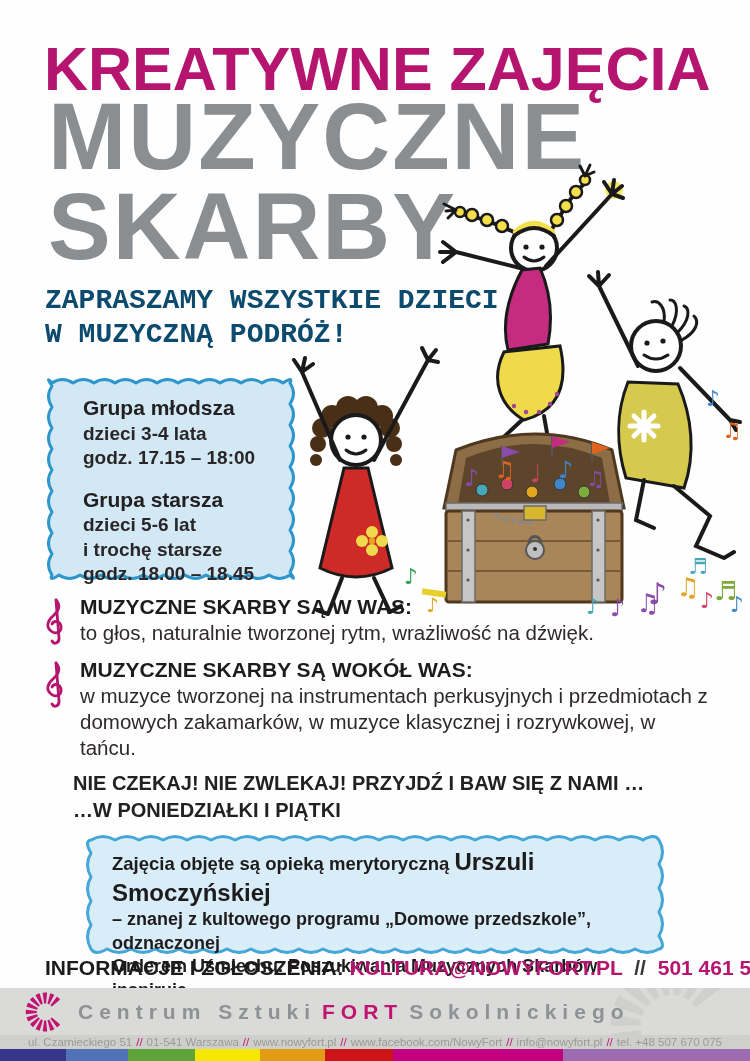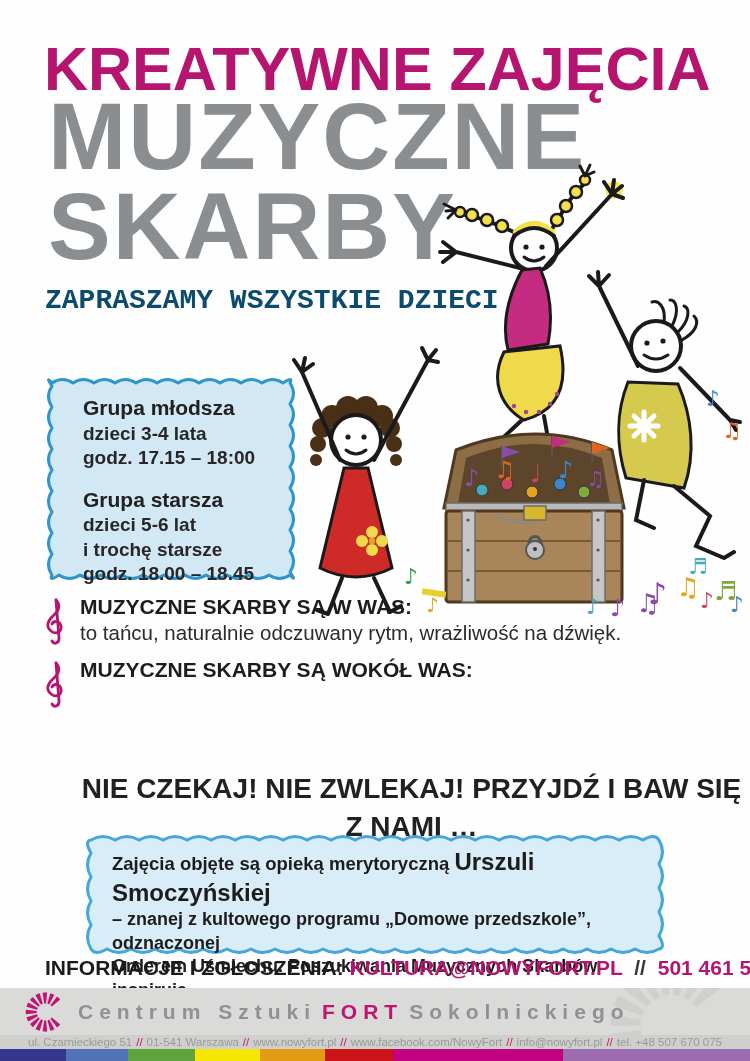--- a/index.html
+++ b/index.html
@@ -20,21 +20,21 @@
 
   .illu{left:292px;top:154px;}
 
   .section-row{display:flex;gap:12px;align-items:flex-start;width:670px;}
   .sec1{left:42px;top:594px;}
   .sec2{left:42px;top:657px;}
   .clef{flex:0 0 auto;margin-top:2px;}
   .sec-heading{font-size:21px;font-weight:700;color:#1e1b1c;line-height:1.25;}
   .sec-body{font-size:20.5px;font-weight:400;color:#2e292a;line-height:1.25;width:630px;}
 
-  .cta{left:73px;top:770px;font-size:28px;font-weight:700;color:#232021;line-height:1.35;text-align:center;}
+  .cta{left:73px;top:770px;font-size:20px;font-weight:700;color:#232021;line-height:1.35;}
 
   .mentor-box{left:84px;top:833px;width:582px;height:123px;}
   .mentor-box svg{position:absolute;left:0;top:0;}
   .mentor-content{position:absolute;left:28px;top:13px;line-height:1.3;color:#1e1b1c;}
   .mentor-intro{font-size:18.5px;font-weight:700;}
   .mentor-name{font-size:24px;font-weight:800;}
   .mentor-mid{font-size:18px;font-weight:700;display:block;}
   .mentor-big{font-size:23px;font-weight:800;display:block;}
 
   .contact{left:45px;top:956px;font-size:21px;font-weight:800;white-space:nowrap;}
@@ -62,20 +62,21 @@
 <div class="poster">
 
   <div class="abs title-accent">KREATYWNE ZAJĘCIA</div>
   <div class="abs title-big">
     <div>MUZYCZNE</div>
     <div>SKARBY</div>
   </div>
 
   <div class="abs invite">
     <div>ZAPRASZAMY WSZYSTKIE DZIECI</div>
+    <div>W MUZYCZNĄ PODRÓŻ!</div>
   </div>
 
   <div class="abs schedule-box">
     <svg class="wavy" width="252" height="206" viewBox="0 0 252 206">
       <path fill="#d2e8f5" stroke="#2f96cc" stroke-width="3" stroke-linejoin="round" d="M7 7 Q17.5 0 28 7 Q38.5 0 49 7 Q59.5 0 70 7 Q80.5 0 91 7 Q101.5 0 112 7 Q122.5 0 133 7 Q143.5 0 154 7 Q164.5 0 175 7 Q185.5 0 196 7 Q206.5 0 217 7 Q227.5 0 238 7 Q248.5 0 245 7 Q252 17.5 245 28 Q252 38.5 245 49 Q252 59.5 245 70 Q252 80.5 245 91 Q252 101.5 245 112 Q252 122.5 245 133 Q252 143.5 245 154 Q252 164.5 245 175 Q252 185.5 245 196 Q252 206.5 245 199 Q234.5 206 224 199 Q213.5 206 203 199 Q192.5 206 182 199 Q171.5 206 161 199 Q150.5 206 140 199 Q129.5 206 119 199 Q108.5 206 98 199 Q87.5 206 77 199 Q66.5 206 56 199 Q45.5 206 35 199 Q24.5 206 14 199 Q3.5 206 7 199 Q0 188.5 7 178 Q0 167.5 7 157 Q0 146.5 7 136 Q0 125.5 7 115 Q0 104.5 7 94 Q0 83.5 7 73 Q0 62.5 7 52 Q0 41.5 7 31 Q0 20.5 7 10 Q0 -0.5 7 7 Z"></path>
     </svg>
     <div class="schedule-content">
       <div class="group-name">Grupa młodsza</div>
       <div class="group-line">dzieci 3-4 lata</div>
       <div class="group-line">godz. 17.15 – 18:00</div>
@@ -242,33 +243,34 @@
 
   <div class="abs section-row sec1">
     <svg class="clef" width="26" height="52" viewBox="0 0 24 52">
       <g stroke="#b5156f" stroke-width="2.8" fill="none" stroke-linecap="round">
         <path d="M13 4 C18 9 16 15 10 20 C4 25 3 31 8 35 C13 39 19 36 18 30 C17 25 11 24 9 28"></path>
         <path d="M13 4 L16 42 C16.5 47 11 49 9 45"></path>
       </g>
     </svg>
     <div>
       <div class="sec-heading">MUZYCZNE SKARBY SĄ W WAS:</div>
-      <div class="sec-body">to tańcu, naturalnie odczuwany rytm, wrażliwość na dźwięk.</div>
+      <div class="sec-body">to głos, naturalnie tworzonej rytm, wrażliwość na dźwięk.</div>
     </div>
   </div>
 
   <div class="abs section-row sec2">
     <svg class="clef" width="26" height="52" viewBox="0 0 24 52">
       <g stroke="#b5156f" stroke-width="2.8" fill="none" stroke-linecap="round">
         <path d="M13 4 C18 9 16 15 10 20 C4 25 3 31 8 35 C13 39 19 36 18 30 C17 25 11 24 9 28"></path>
         <path d="M13 4 L16 42 C16.5 47 11 49 9 45"></path>
       </g>
     </svg>
     <div>
       <div class="sec-heading">MUZYCZNE SKARBY SĄ WOKÓŁ WAS:</div>
+      <div class="sec-body">w muzyce tworzonej na instrumentach perkusyjnych i przedmiotach z domowych zakamarków, w muzyce klasycznej i rozrywkowej, w tańcu.</div>
     </div>
   </div>
 
   <div class="abs cta">
     <div>NIE CZEKAJ! NIE ZWLEKAJ! PRZYJDŹ I BAW SIĘ Z NAMI …</div>
     <div>…W PONIEDZIAŁKI I PIĄTKI</div>
   </div>
 
   <div class="abs mentor-box">
     <svg class="wavy" width="582" height="123" viewBox="0 0 582 123">

